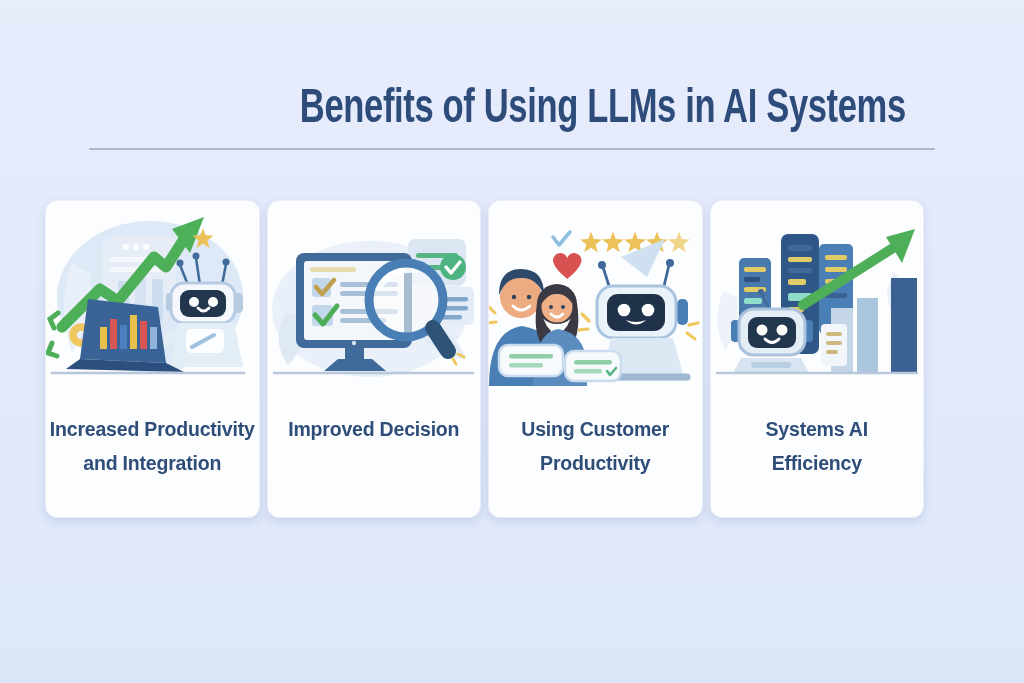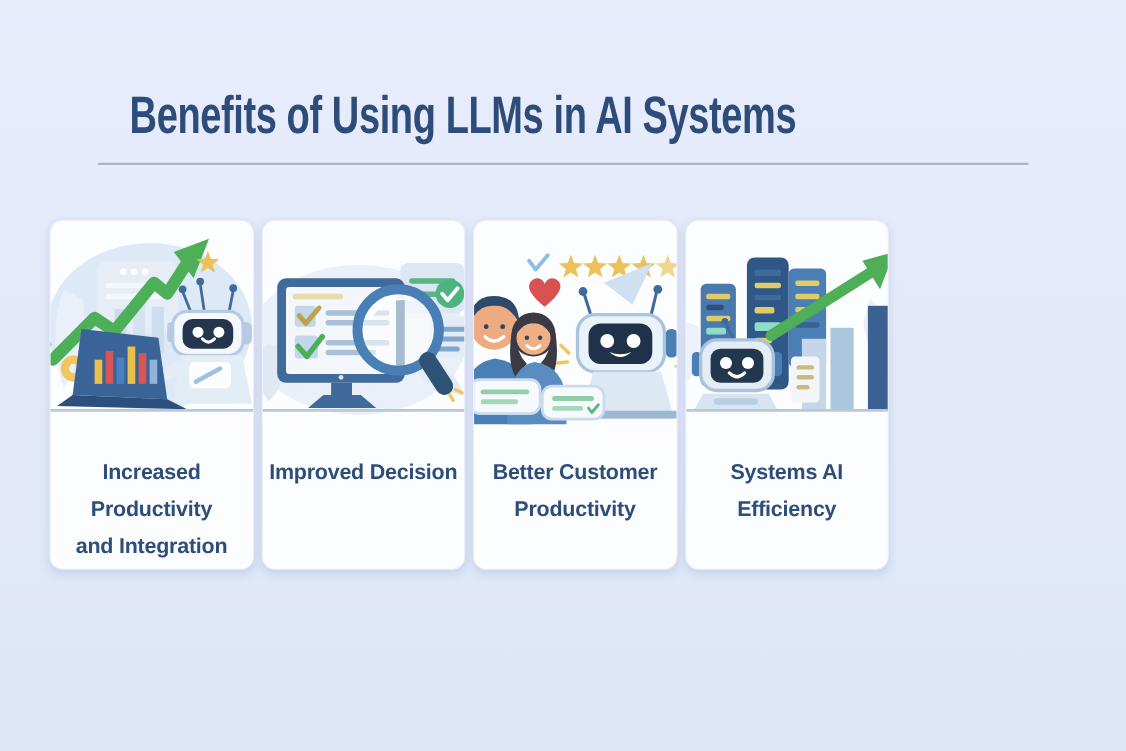--- a/index.html
+++ b/index.html
@@ -4,21 +4,21 @@
 <style>
   * { margin:0; padding:0; box-sizing:border-box; }
   html,body { width:1024px; height:683px; }
   body {
     font-family:"Liberation Sans", sans-serif;
     background:linear-gradient(180deg,#e8edfc 0%,#e3e9fa 45%,#dde7f8 100%);
     overflow:hidden;
   }
   .page { width:1024px; height:683px; position:relative; }
 
-  header { padding-top:82px; text-align:left; }
+  header { padding-top:82px; text-align:right; }
   h1.page-title {
     color:#2e4c7a;
     font-size:48px;
     font-weight:bold;
     line-height:1;
     white-space:nowrap;
   }
   h1.page-title .squeeze {
     display:inline-block;
     transform:scaleX(0.72);
@@ -28,21 +28,21 @@
   .title-divider {
     width:846px; height:2px;
     margin:18px auto 0 auto;
     background:#a9b6c9;
     border-radius:1px;
   }
 
   .cards-row {
     position:absolute;
     left:45px; top:200px;
-    width:763px;
+    width:879px;
     display:flex;
     gap:7px;
   }
   .benefit-card {
     width:228px; height:318px;
     background:#fcfdff;
     border:1px solid #eceff8;
     border-radius:12px;
     box-shadow:0 3px 9px rgba(110,130,185,0.22);
     overflow:hidden;
@@ -249,21 +249,21 @@
           </g>
           <g>
             <rect x="84" y="150" width="56" height="30" rx="9" fill="#f7fafd" stroke="#c9dbed" stroke-width="2.5"></rect>
             <rect x="93" y="159" width="38" height="4.5" rx="2" fill="#8fcfa8"></rect>
             <rect x="93" y="168" width="28" height="4.5" rx="2" fill="#a5d8ba"></rect>
             <path d="M126 170 l3 4 l6 -7" stroke="#58b584" stroke-width="2.6" fill="none" stroke-linecap="round" stroke-linejoin="round"></path>
           </g>
         </svg>
       </div>
       <h2 class="card-caption">
-        <span>Better Customer</span>
+        <span>Using Customer</span>
         <span>Productivity</span>
       </h2>
     </section>
 
     <section class="benefit-card">
       <div class="card-illustration">
         <svg viewBox="0 0 228 185">
           <path d="M190 70 Q218 100 210 150 Q188 128 184 92 Z" fill="#e9f0f8"></path>
           <path d="M20 90 Q8 120 22 150 Q38 126 34 96 Z" fill="#edf2fa"></path>
           <g>

